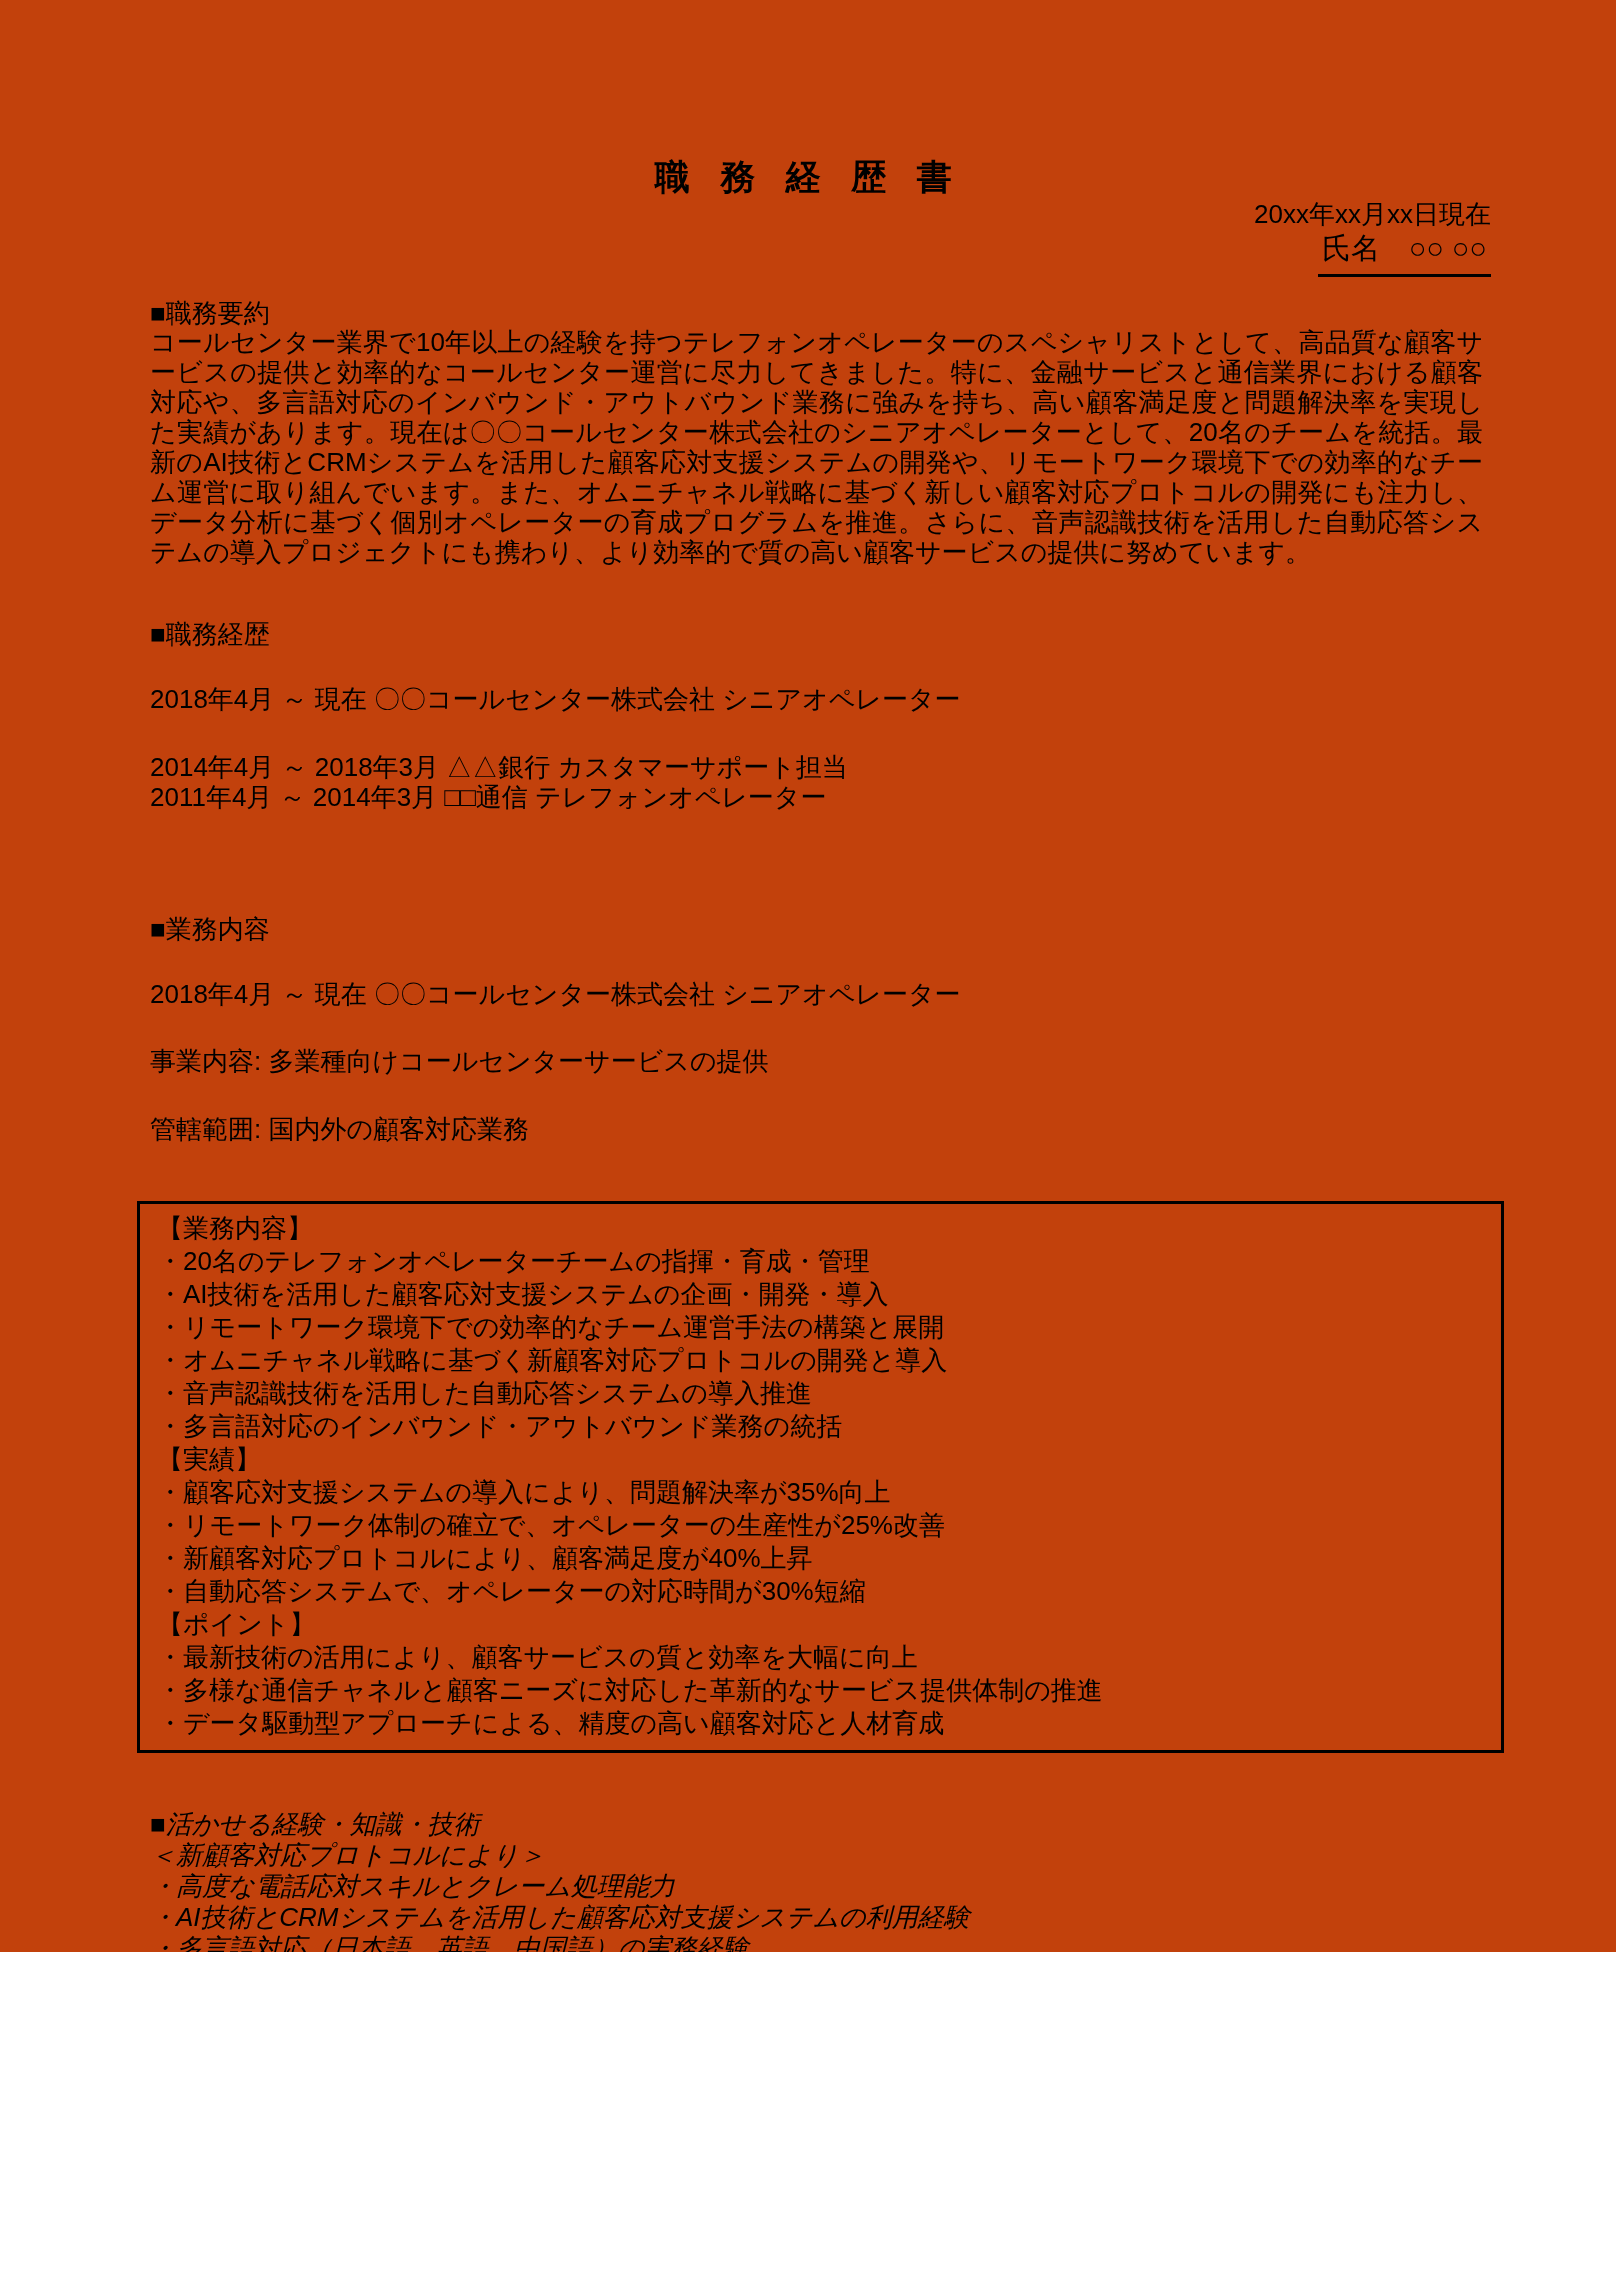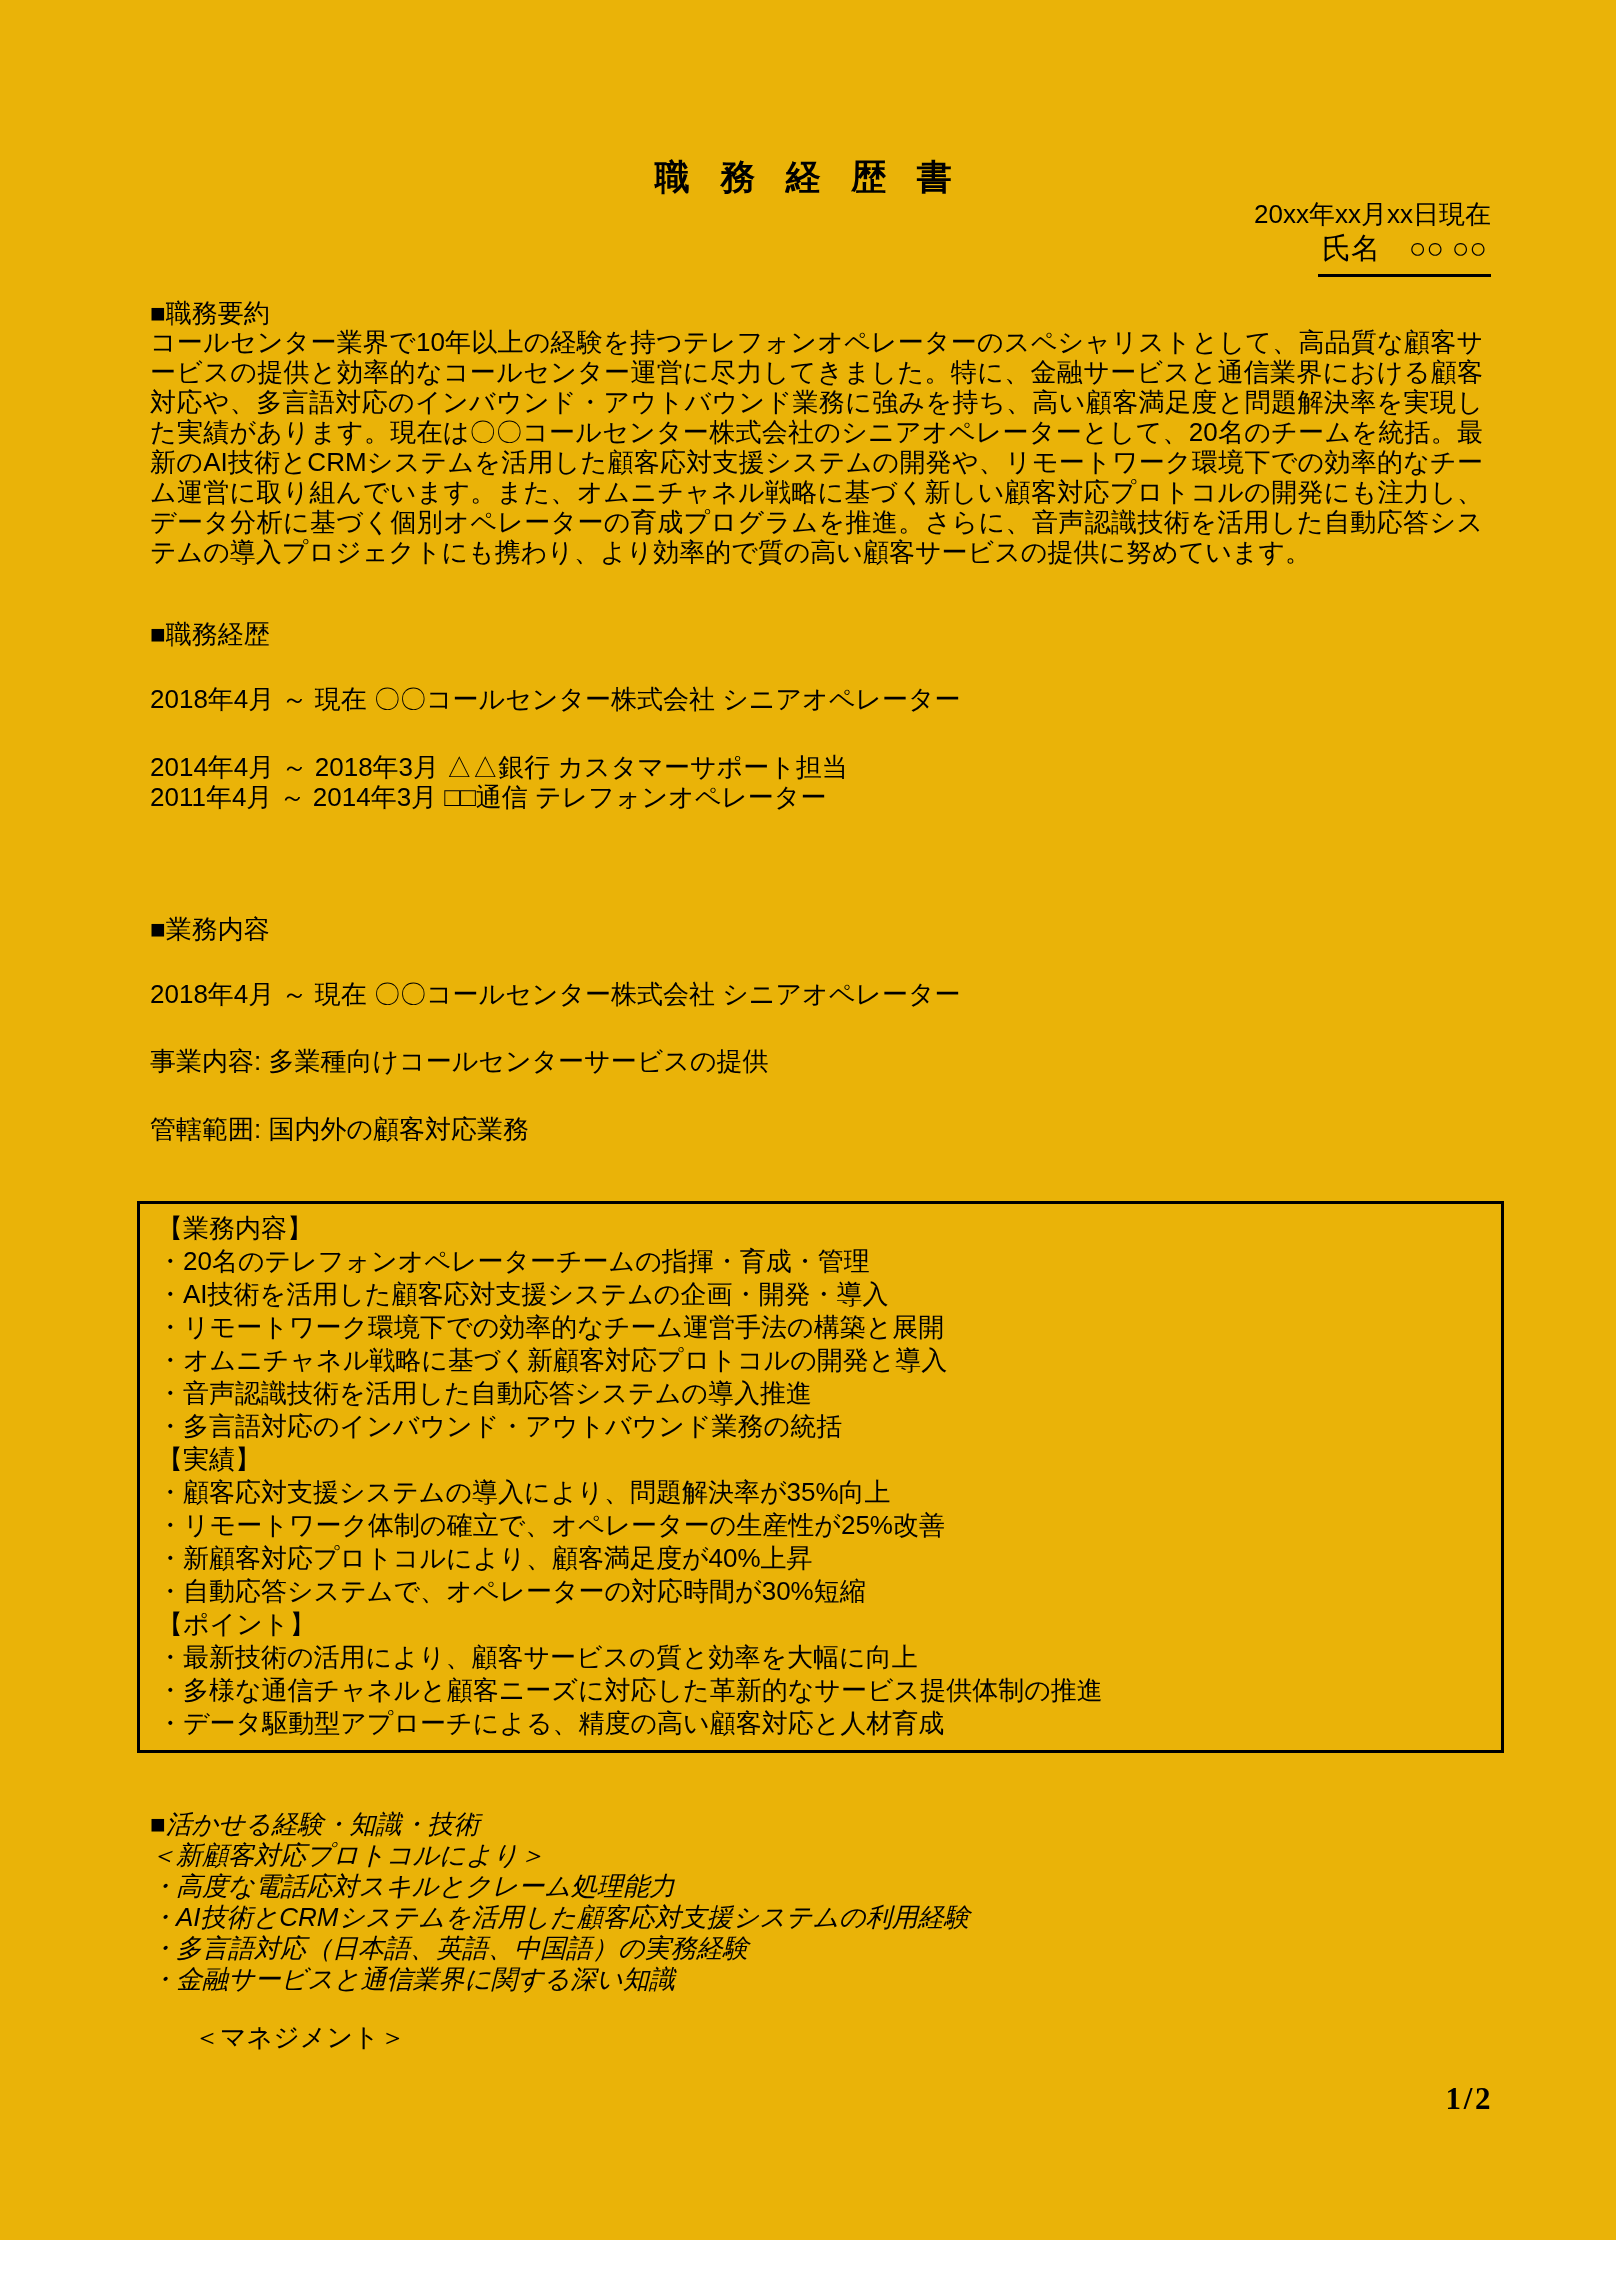--- a/index.html
+++ b/index.html
@@ -1,21 +1,21 @@
 <!DOCTYPE html>
 <html style="font-size:10.4px"><head>
 <meta charset="utf-8">
 <style>
   * { margin: 0; padding: 0; box-sizing: border-box; }
   html, body { background: #ffffff; }
   .page {
     position: relative;
     width: 1617px;
-    height: 2240px;
-    background: #eab308;
+    height: 1952px;
+    background: #c2410c;
     color: #000000;
     font-family: "Liberation Sans", sans-serif;
     overflow: hidden;
   }
   .doc-title {
     position: absolute;
     top: 154px;
     left: 0;
     width: 100%;
     text-align: center;

